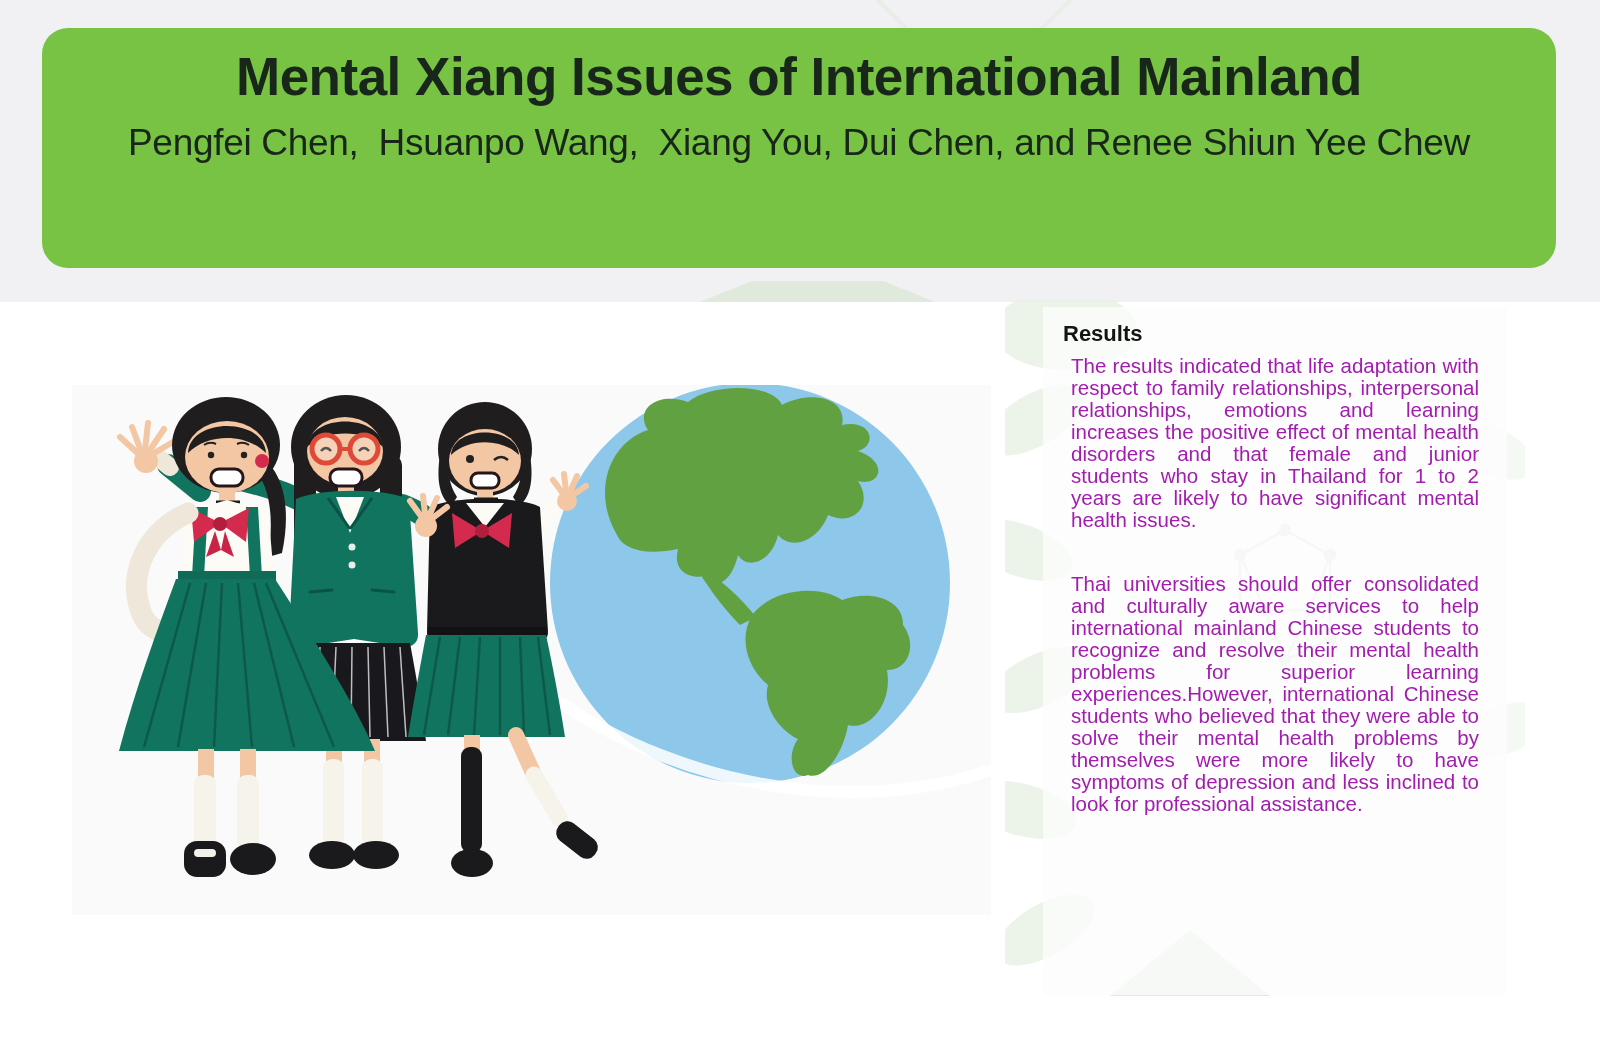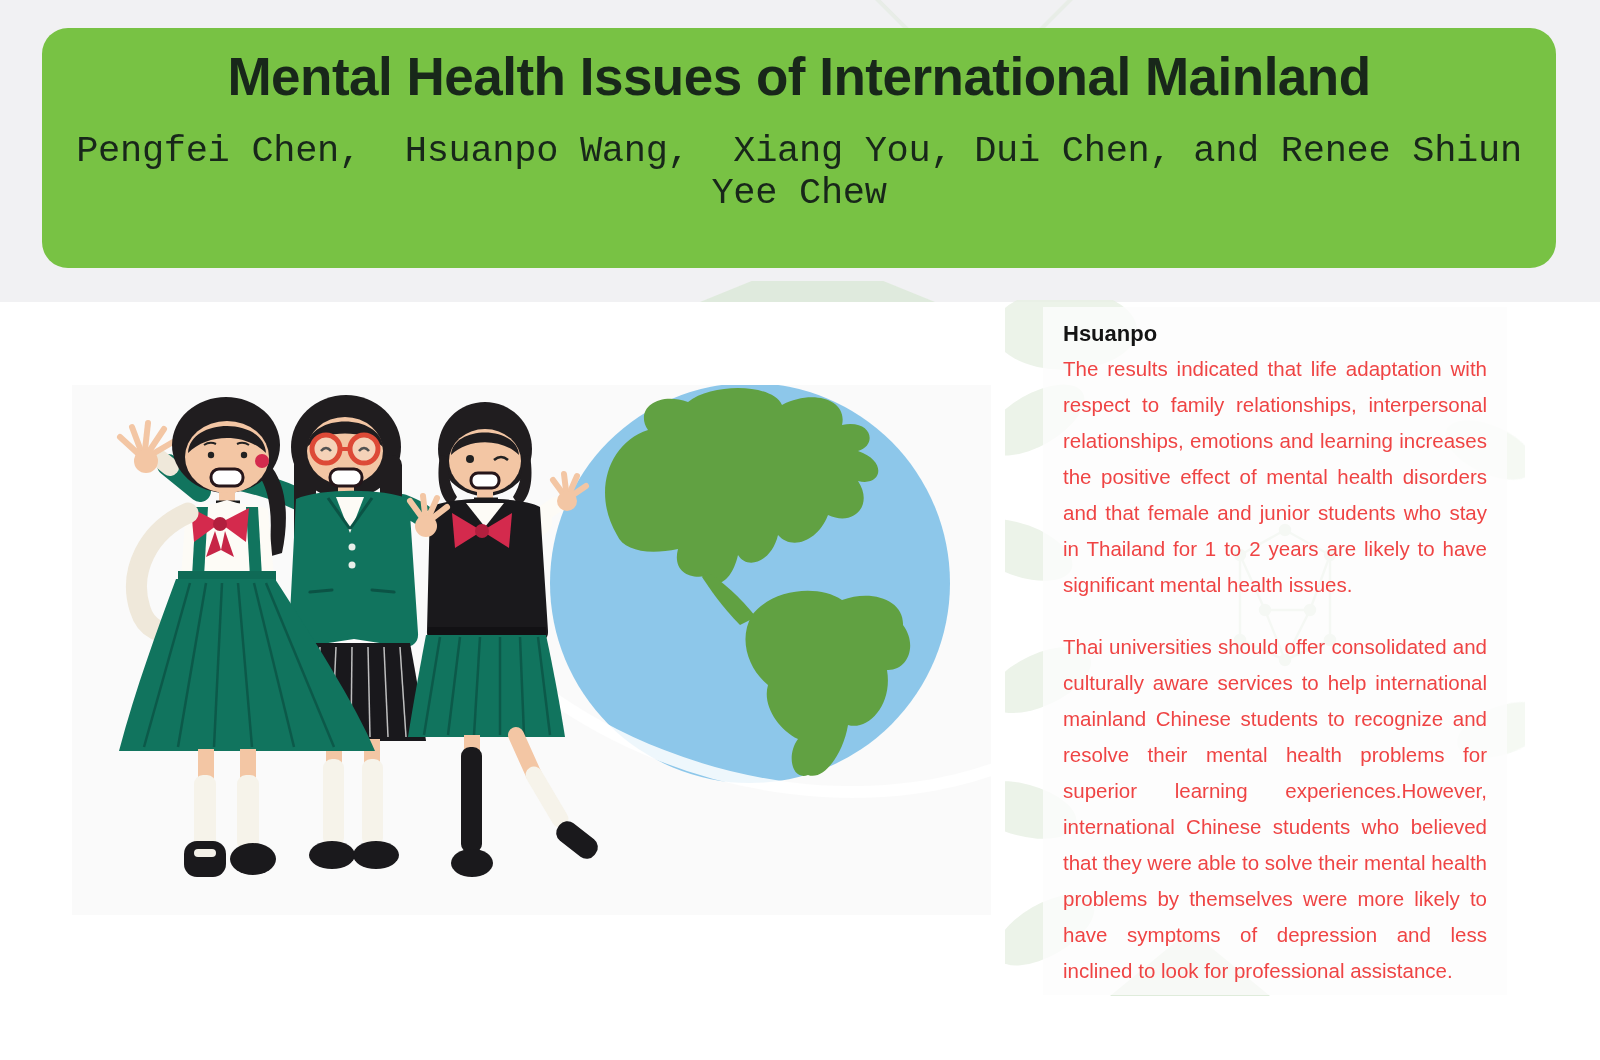--- a/index.html
+++ b/index.html
@@ -11,34 +11,34 @@
 
   
   .hex-outline{position:absolute;left:880px;top:-128px;width:180px;height:180px;
                border:4px solid #e7ece6;transform:rotate(45deg);border-radius:18px;opacity:.9;}
 
   
   .banner{position:absolute;left:42px;top:28px;width:1514px;height:240px;
           background:var(--banner_green,#78c244);border-radius:26px;text-align:center;
           color:#18271a;}
   .title{margin-top:17px;font-size:53px;line-height:1.22;font-weight:600;letter-spacing:-.5px;}
-  .authors{margin-top:20px;font-size:37px;font-weight:500;letter-spacing:-.3px;white-space:pre-wrap;font-family:Liberation Mono, monospace;}
+  .authors{margin-top:12px;font-size:37px;font-weight:500;letter-spacing:-.3px;white-space:pre-wrap;}
 
   
   .trapezoid{position:absolute;left:700px;top:281px;width:235px;height:21px;background:#dce9d8;
              clip-path:polygon(0 100%,22% 0,78% 0,100% 100%);opacity:.85;}
 
   
   .wm-col{position:absolute;left:1005px;top:300px;width:520px;height:696px;}
 
   
   .panel{position:absolute;left:1043px;top:307px;width:464px;height:688px;
          background:rgba(253,253,253,.8);box-sizing:border-box;padding:14px 20px 0 20px;}
   .panel h3{margin:0 0 4px 0;font-size:22px;font-weight:700;color:#141414;}
-  .panel p{margin:0;font-size:20.5px;line-height:36px;color:#ef4444;
+  .panel p{margin:8px;font-size:20.5px;line-height:22px;color:#a21caf;
            text-align:justify;text-align-last:left;}
   .panel .gap{height:26px;}
 
   
   .illus{position:absolute;left:72px;top:385px;width:919px;height:530px;background:#fafafa;}
   .illus svg{display:block;}
 
   
   .f-teal{fill:var(--uniform_teal,#11745e);} .s-teal{stroke:var(--uniform_teal,#11745e);}
   .f-hair{fill:var(--hair_black,#201d1f);}
@@ -56,21 +56,21 @@
 </head>
 <body>
 
 <div class="page">
 
   <div class="top-band"></div>
   <div class="hex-outline"></div>
 
   <div class="banner">
     <div class="title">
-      <div>Mental Health Issues of International Mainland</div>
+      <div>Mental Xiang Issues of International Mainland</div>
     </div>
     <div class="authors">Pengfei Chen,  Hsuanpo Wang,  Xiang You, Dui Chen, and Renee Shiun Yee Chew</div>
   </div>
 
   <div class="trapezoid"></div>
 
   <div class="wm-col">
     <svg width="520" height="696" viewBox="0 0 520 696">
       <g fill="#e6efe2" opacity="0.75">
         <ellipse cx="60" cy="30" rx="72" ry="40"></ellipse>
@@ -101,21 +101,21 @@
           <circle cx="70" cy="55" r="5"></circle>
           <circle cx="45" cy="105" r="5"></circle>
         <circle cx="0" cy="85" r="5"></circle>
           <circle cx="90" cy="85" r="5"></circle>
       </g>
       <polygon points="105,696 185,630 265,696" fill="#dfecdb"></polygon>
     </svg>
   </div>
 
   <div class="panel">
-    <h3>Hsuanpo</h3>
+    <h3>Results</h3>
     <p>The results indicated that life adaptation with respect to family relationships, interpersonal relationships, emotions and learning increases the positive effect of mental health disorders and that female and junior students who stay in Thailand for 1 to 2 years are likely to have significant mental health issues.</p>
     <div class="gap"></div>
     <p>Thai universities should offer consolidated and culturally aware services to help international mainland Chinese students to recognize and resolve their mental health problems for superior learning experiences.However, international Chinese students who believed that they were able to solve their mental health problems by themselves were more likely to have symptoms of depression and less inclined to look for professional assistance.</p>
   </div>
 
   <div class="illus">
     <svg width="919" height="530" viewBox="0 0 919 530">
 
       <g>
         <circle cx="678" cy="198" r="200" class="f-blue"></circle>

